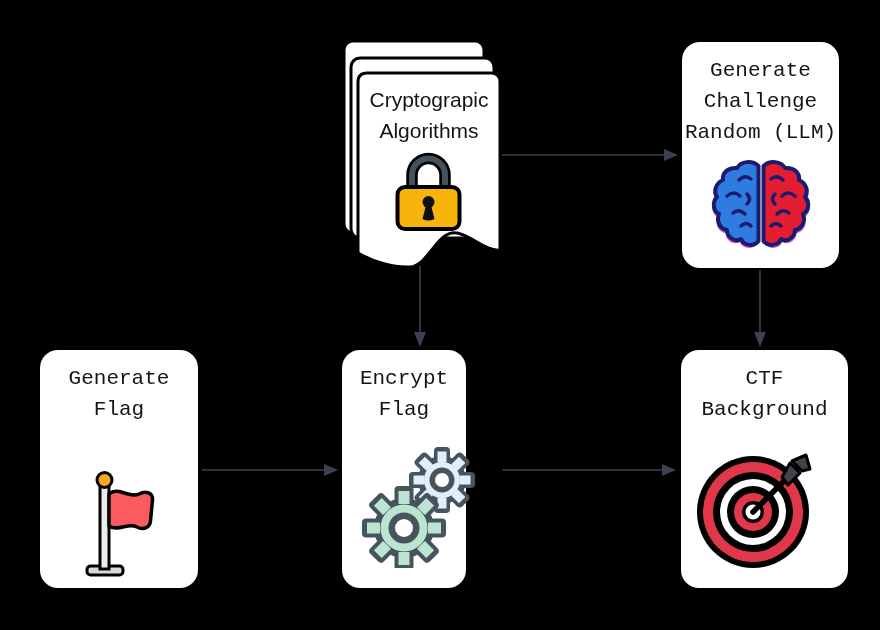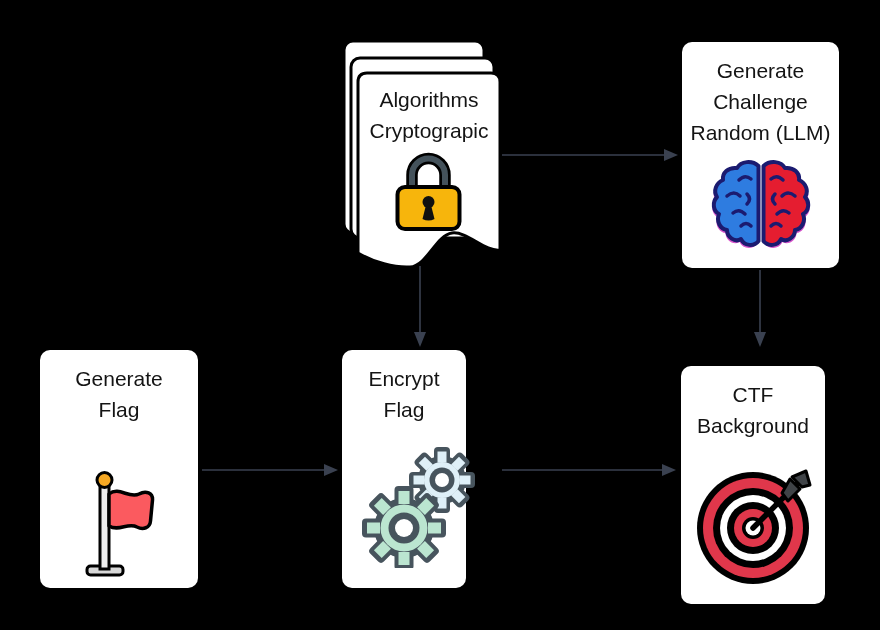--- a/index.html
+++ b/index.html
@@ -5,21 +5,21 @@
   :root{}
   html,body{margin:0;padding:0;background:var(--background,#000);}
   .stage{
     position:relative;width:880px;height:630px;background:var(--background,#000);
     font-family:"Liberation Sans",sans-serif;overflow:hidden;
   }
   .edges{position:absolute;left:0;top:0;width:880px;height:630px;}
   .edges line{stroke:var(--arrow,#3a4150);stroke-width:1.6;}
   .edges polygon{fill:var(--arrow,#3a4150);}
   .node{position:absolute;box-sizing:border-box;}
-  .box{background:var(--node-fill,#fff);border-radius:10px;}
+  .box{background:var(--node-fill,#fff);border-radius:18px;font-family:Liberation Mono, monospace;}
   .label{color:var(--node-text,#141414);font-size:21px;line-height:31px;text-align:center;}
   .box .label{padding-top:13px;}
   .paper-label{position:absolute;left:18px;top:46px;width:142px;}
   .icon-svg{display:block;}
   
   .sheet{fill:var(--node-fill,#fff);stroke:#000;stroke-width:3;stroke-linejoin:round;}
   .lock-shackle-outer{fill:none;stroke:#000;stroke-width:11.5;}
   .lock-shackle-inner{fill:none;stroke:var(--lock-shackle,#44525b);stroke-width:6;}
   .lock-body{fill:var(--lock-body,#f7b50c);stroke:#000;stroke-width:4;}
   .lock-keyhole{fill:#101010;}
@@ -73,22 +73,22 @@
     <svg class="icon-svg" width="170" height="245" viewBox="0 0 170 245">
       <rect class="sheet" x="4" y="3" width="140" height="192" rx="9"></rect>
       <rect class="sheet" x="11" y="20" width="143" height="180" rx="9"></rect>
       <path class="sheet" d="M 27,35 L 151,35 Q 160,35 160,44 L 160,212
         C 145,214 127,193 112,195
         C 96,197 87,228 70,229
         C 55,230 33,224 18,215
         L 18,44 Q 18,35 27,35 Z"></path>
     </svg>
     <div class="label paper-label">
+      <div>Cryptograpic</div>
       <div>Algorithms</div>
-      <div>Cryptograpic</div>
     </div>
     <svg class="icon-svg" style="position:absolute;left:55px;top:112px;" width="67" height="82" viewBox="0 0 67 82">
       <path class="lock-shackle-outer" d="M 17,40 V 25 a 16.5,16.5 0 0 1 33,0 V 40"></path>
       <path class="lock-shackle-inner" d="M 17,40 V 25 a 16.5,16.5 0 0 1 33,0 V 40"></path>
       <rect class="lock-body" x="2.5" y="37" width="62" height="42" rx="7.5"></rect>
       <circle class="lock-keyhole" cx="33.5" cy="52" r="6"></circle>
       <path class="lock-keyhole" d="M 31,55 L 36,55 L 39.5,69 Q 33.5,72 27.5,69 Z"></path>
     </svg>
   </div>
 
@@ -183,21 +183,21 @@
           <rect x="-5.5" y="-37" width="11" height="13" transform="rotate(270)"></rect>
           <rect x="-5.5" y="-37" width="11" height="13" transform="rotate(315)"></rect>
           <circle r="23.5"></circle>
         </g>
         <circle class="gear-out" r="15.5"></circle>
         <circle class="gear-hole" r="9"></circle>
       </g>
     </svg>
   </div>
 
-  <div class="node box" style="left:681px;top:366px;width:144px;height:238px;">
+  <div class="node box" style="left:681px;top:350px;width:167px;height:238px;">
     <div class="label">
       <div>CTF</div>
       <div>Background</div>
     </div>
     <svg class="icon-svg" style="position:absolute;left:8px;top:90px;" width="140" height="134" viewBox="0 0 140 134">
       <circle class="tgt-black" cx="64" cy="72" r="56"></circle>
       <circle class="tgt-red" cx="64" cy="72" r="50"></circle>
       <circle class="tgt-black" cx="64" cy="72" r="40"></circle>
       <circle class="tgt-white" cx="64" cy="72" r="33"></circle>
       <circle class="tgt-black" cx="64" cy="72" r="26"></circle>

